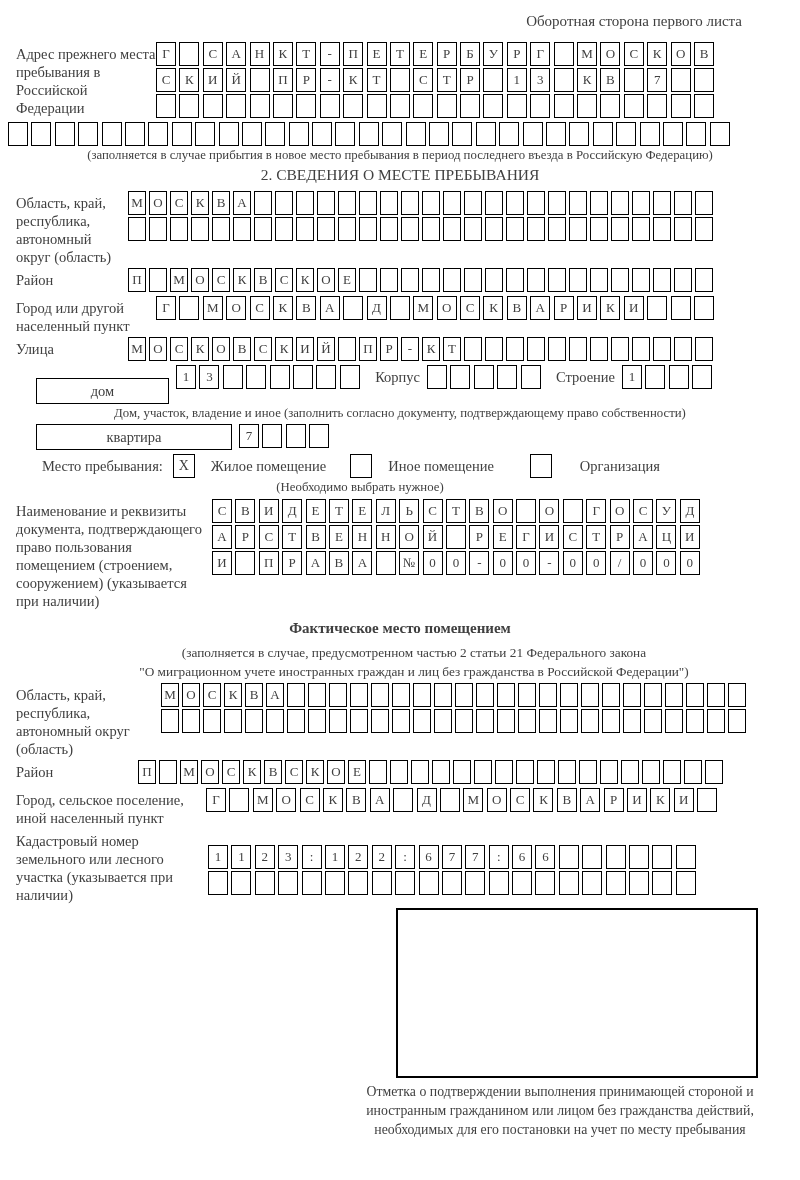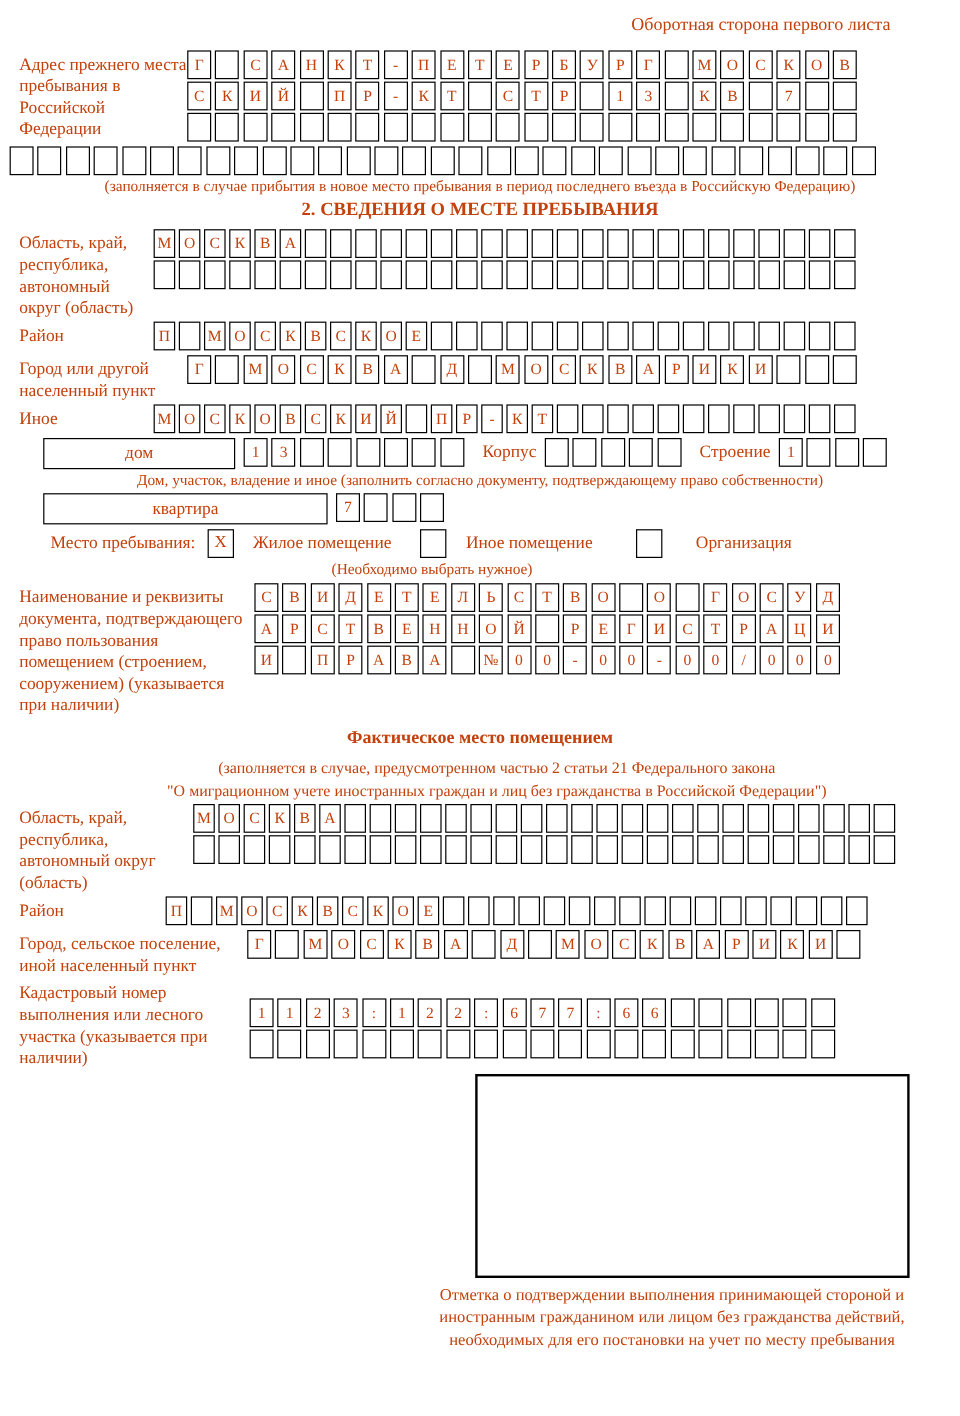--- a/index.html
+++ b/index.html
@@ -1,19 +1,19 @@
 <!DOCTYPE html>
 <html><head>
 <meta charset="utf-8">
 <style>
   * { box-sizing: border-box; margin: 0; padding: 0; }
   html, body { background: #ffffff; }
   .page {
     width: 800px; height: 1180px; margin: 0 auto; position: relative;
-    background: #ffffff; color: #c2410c;
+    background: #ffffff; color: #404040;
     font-family: "Liberation Serif", "DejaVu Serif", serif;
     overflow: hidden;
   }
   .header-note { text-align: right; padding: 13px 58px 0 0; font-size: 15px; }
 
   
   .frow { display: flex; align-items: flex-start; margin-left: 16px; margin-bottom: 2px; }
   .flabel { font-size: 14.5px; line-height: 18px; padding-top: 3px; flex-shrink: 0; }
   .w140 { width: 140px; } .w112 { width: 112px; } .w196 { width: 196px; }
   .w145 { width: 145px; } .w122 { width: 122px; } .w190 { width: 190px; } .w192 { width: 192px; }
@@ -24,29 +24,29 @@
     width: 20px; height: 24px; flex: 0 0 20px;
     border: 1.6px solid #000; margin-right: 3.4px;
     display: flex; align-items: center; justify-content: center;
     font-size: 13px; background: #fff;
   }
   .sm .cell { width: 18px; flex-basis: 18px; margin-right: 3px; }
   .fullrow { margin-left: 8px; }
   .rowscol { display: flex; flex-direction: column; }
 
   .caption { text-align: center; font-size: 12.8px; margin: 1px 4px 3px; }
-  .sec-title { text-align: center; font-weight: bold; font-size: 15.5px; margin: 3px 0 7px; }
+  .sec-title { text-align: center; font-weight: normal; font-size: 15.5px; margin: 3px 0 7px; }
 
   .house-row { display: flex; align-items: flex-start; margin-left: 36px; margin-bottom: 2px; }
   .bigbox {
     border: 1.8px solid #000; height: 26px;
     display: flex; align-items: center; justify-content: center;
     font-size: 14.5px; margin-right: 7px; background: #fff;
   }
-  .bb160 { width: 160px; } .bb196 { width: 237px; }
+  .bb160 { width: 133px; margin-top: 13px; } .bb196 { width: 196px; }
   .inline-label { font-size: 14.5px; padding: 4px 7px 0 12px; }
 
   .stay-row { display: flex; align-items: center; margin: 4px 0 2px 42px; font-size: 14.5px; }
   .checkbox {
     width: 22px; height: 24px; border: 1.8px solid #000; background: #fff;
     display: flex; align-items: center; justify-content: center;
     font-size: 14px; margin: 0 16px 0 10px; flex-shrink: 0;
   }
   .hint { text-align: center; font-size: 12.8px; width: 420px; margin: 0 0 4px 150px; }
 
@@ -311,21 +311,21 @@
         <div class="cell">И</div>
         <div class="cell">К</div>
         <div class="cell">И</div>
         <div class="cell"></div>
         <div class="cell"></div>
         <div class="cell"></div>
       </div>
   </div>
 
   <div class="frow">
-    <div class="flabel w112">Иное</div>
+    <div class="flabel w112">Улица</div>
     <div class="cellrow sm">
         <div class="cell">М</div>
         <div class="cell">О</div>
         <div class="cell">С</div>
         <div class="cell">К</div>
         <div class="cell">О</div>
         <div class="cell">В</div>
         <div class="cell">С</div>
         <div class="cell">К</div>
         <div class="cell">И</div>
@@ -603,21 +603,21 @@
         <div class="cell">А</div>
         <div class="cell">Р</div>
         <div class="cell">И</div>
         <div class="cell">К</div>
         <div class="cell">И</div>
         <div class="cell"></div>
       </div>
   </div>
 
   <div class="frow">
-    <div class="flabel w192">Кадастровый номер выполнения или лесного участка (указывается при наличии)</div>
+    <div class="flabel w192">Кадастровый номер земельного или лесного участка (указывается при наличии)</div>
     <div class="rowscol offset-rows">
       <div class="cellrow">
           <div class="cell">1</div>
           <div class="cell">1</div>
           <div class="cell">2</div>
           <div class="cell">3</div>
           <div class="cell">:</div>
           <div class="cell">1</div>
           <div class="cell">2</div>
           <div class="cell">2</div>

